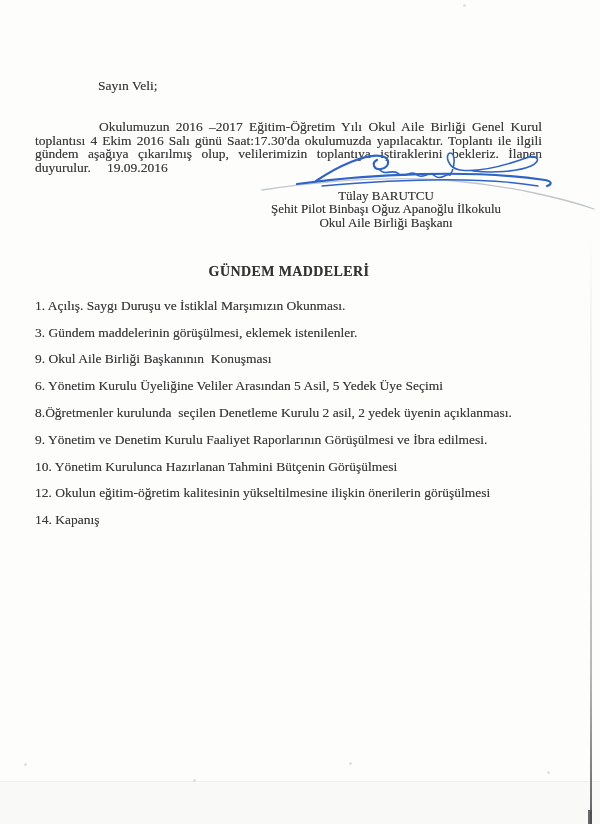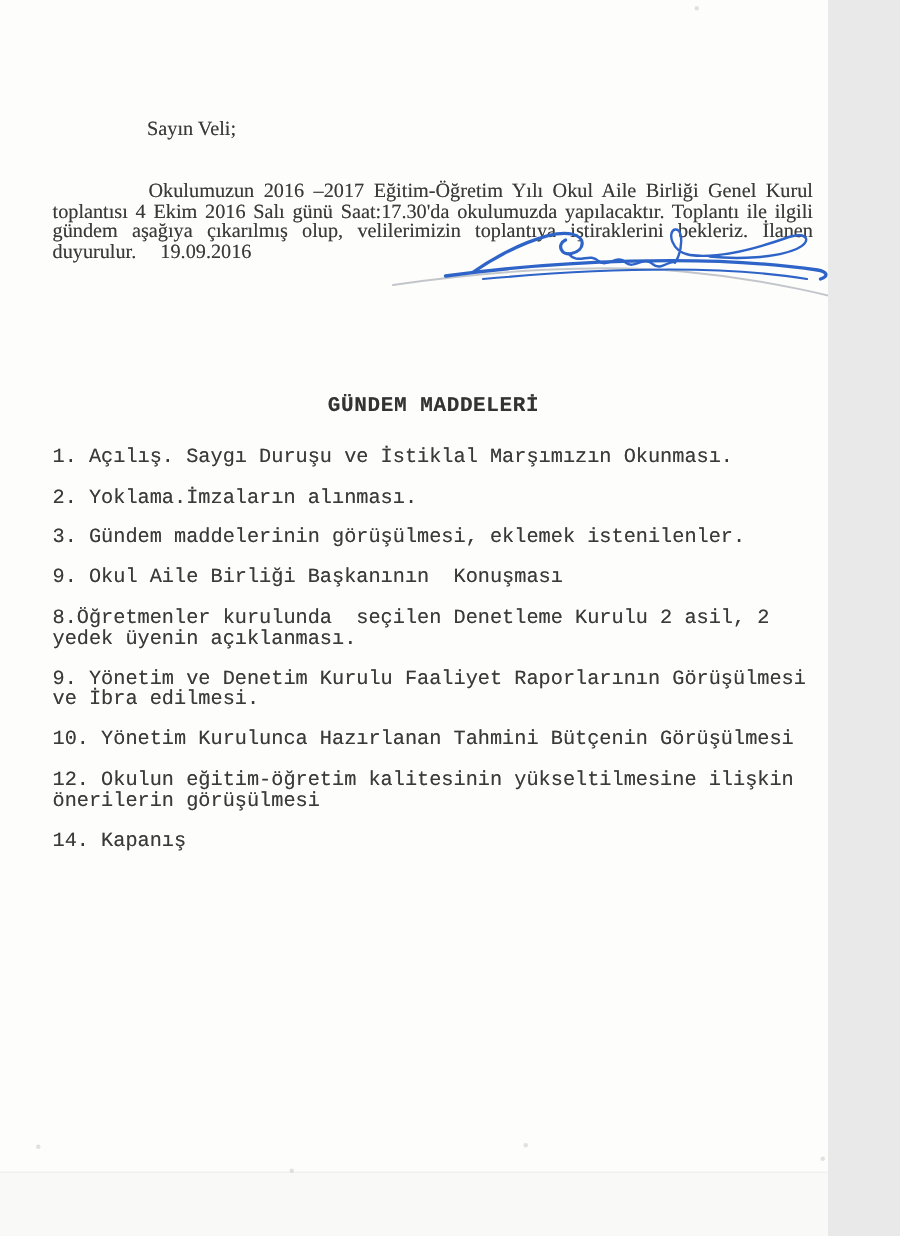--- a/index.html
+++ b/index.html
@@ -1,34 +1,34 @@
 <!DOCTYPE html>
 <html><head>
 <meta charset="utf-8">
 <style>
   html,body{margin:0;padding:0;}
   body{width:600px;height:824px;overflow:hidden;background:#e9e9e9;}
   .page{
-    position:relative;width:552px;height:824px;background:#fdfdfc;overflow:hidden;
+    position:relative;width:600px;height:824px;background:#fdfdfc;overflow:hidden;
     font-family:"Liberation Serif","DejaVu Serif",serif;
     color:#3a3a3a;
     text-shadow:0 0 0.4px rgba(60,60,60,.55);
   }
   .salutation{position:absolute;left:98px;top:78px;font-size:13.5px;}
   .body-par{
     position:absolute;left:35px;top:120px;width:507px;
     font-size:13.5px;line-height:13.6px;text-align:justify;text-indent:64px;
   }
   .date{margin-left:16px;white-space:nowrap;}
   .sig-text{
     position:absolute;left:230px;top:189px;width:312px;
     text-align:center;font-size:13px;line-height:13.4px;
   }
   .sig-text .line{display:block;}
-  .agenda{position:absolute;left:35px;top:265px;width:508px;font-size:13.5px;line-height:13.8px;font-family:Liberation Mono, monospace;}
+  .agenda{position:absolute;left:35px;top:265px;width:508px;font-size:13.5px;line-height:13.8px;}
   .agenda-heading{
     text-align:center;font-weight:bold;font-size:14px;letter-spacing:.4px;
     color:#333;margin:0 0 20px 0;
   }
   .agenda-item{margin:0 0 13px 0;white-space:pre-wrap;}
   svg.sig{position:absolute;left:0;top:0;pointer-events:none;}
   svg.sig path{fill:none;stroke-linecap:round;stroke-linejoin:round;}
   .gray-arc{stroke:#b7bcc2;stroke-width:1.3;opacity:.85;}
   .edge-line-right{
     position:absolute;left:590px;top:235px;width:2px;height:589px;
@@ -58,27 +58,32 @@
     <path class="gray-arc" d="M262,190 C330,180 400,176 455,181 C510,186 562,198 594,209"></path>
     <g stroke="#2e63c8">
       <path stroke-width="2.2" d="M316,181 C338,166 367,153 381,156 C391,158 390,167 381,169 C374,170.5 371,163 377,160"></path>
       <path stroke-width="1.6" d="M379,169 C385,177 393,168 399,174 C405,179 411,169 417,175 C423,180 429,170 435,176 C441,181 446,173 450,175"></path>
       <path stroke-width="1.6" d="M450,175 C455,168 456,152 450,153 C445,154 447,168 460,170 C482,173 512,163 526,158 C538,154 542,161 531,166 C517,172 492,173 473,171"></path>
       <path stroke-width="2.2" d="M297,184 C370,174 470,169 545,180 C551,181 553,184 547,186"></path>
       <path stroke-width="1.4" d="M322,186 C400,179 478,176 538,186"></path>
     </g>
   </svg>
 
+  <div class="sig-text">
+    <span class="line">Tülay BARUTCU</span>
+    <span class="line">Şehit Pilot Binbaşı Oğuz Apanoğlu İlkokulu</span>
+    <span class="line">Okul Aile Birliği Başkanı</span>
+  </div>
 
   <div class="agenda">
     <div class="agenda-heading">GÜNDEM MADDELERİ</div>
     <div class="agenda-item">1. Açılış. Saygı Duruşu ve İstiklal Marşımızın Okunması.</div>
-    <div class="agenda-item">2. Yoklama.İmzaların alınması.</div>
     <div class="agenda-item">3. Gündem maddelerinin görüşülmesi, eklemek istenilenler.</div>
     <div class="agenda-item">9. Okul Aile Birliği Başkanının  Konuşması</div>
+    <div class="agenda-item">6. Yönetim Kurulu Üyeliğine Veliler Arasından 5 Asil, 5 Yedek Üye Seçimi</div>
     <div class="agenda-item">8.Öğretmenler kurulunda  seçilen Denetleme Kurulu 2 asil, 2 yedek üyenin açıklanması.</div>
     <div class="agenda-item">9. Yönetim ve Denetim Kurulu Faaliyet Raporlarının Görüşülmesi ve İbra edilmesi.</div>
     <div class="agenda-item">10. Yönetim Kurulunca Hazırlanan Tahmini Bütçenin Görüşülmesi</div>
     <div class="agenda-item">12. Okulun eğitim-öğretim kalitesinin yükseltilmesine ilişkin önerilerin görüşülmesi</div>
     <div class="agenda-item">14. Kapanış</div>
   </div>
 
   <div class="bottom-band"></div>
   <div class="edge-line-right"></div>
   <div class="edge-nub"></div>

